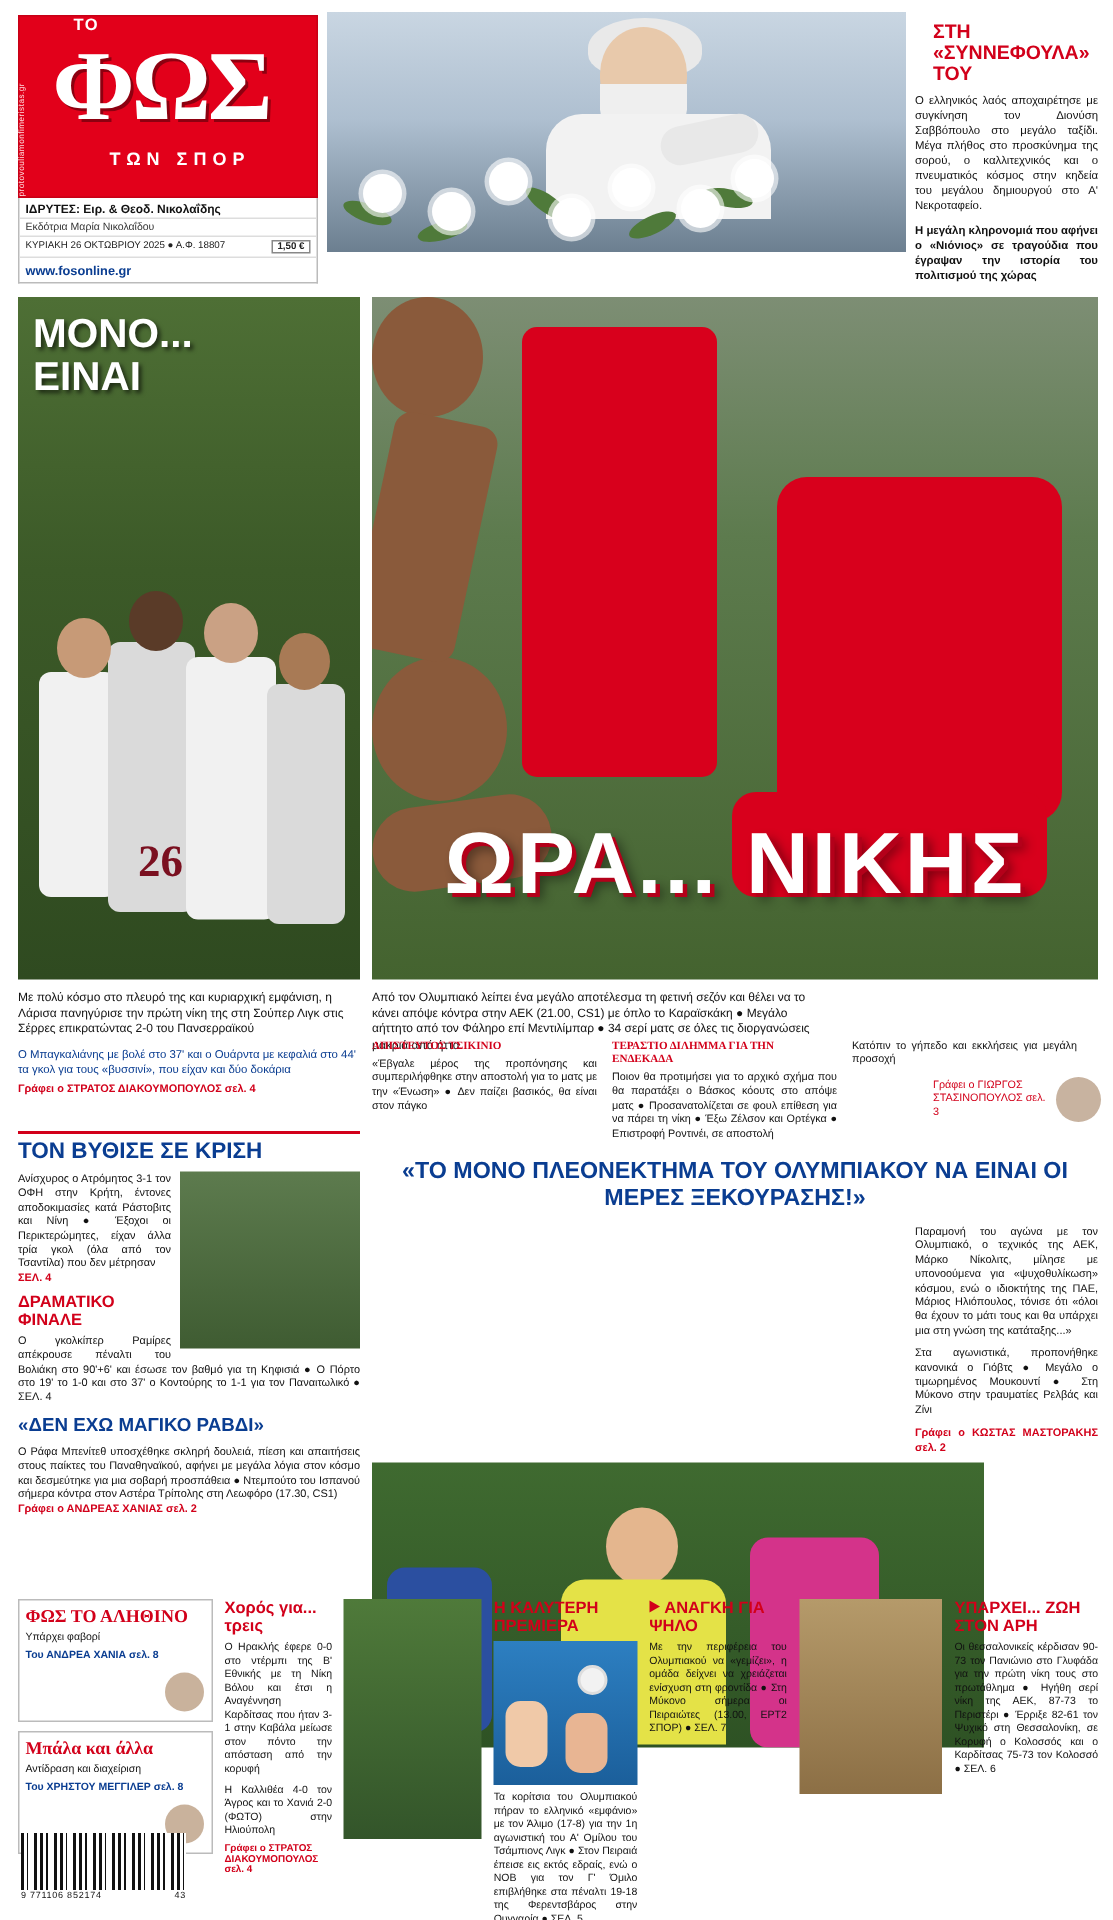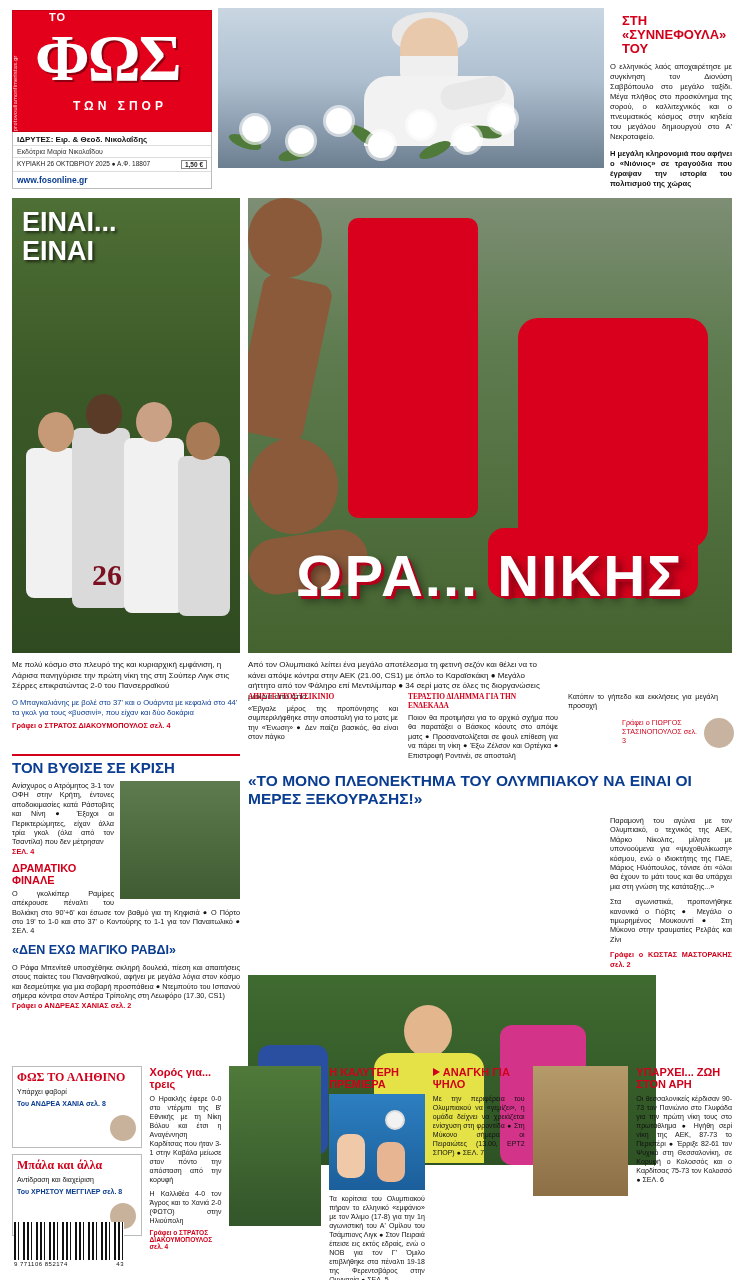--- a/index.html
+++ b/index.html
@@ -102,21 +102,21 @@
   .leftcol { position:absolute; left:12px; top:750px; width:228px; }
   .hr-red { border:0; border-top:2px solid #d2001a; margin:4px 0; }
   .h-blue { color:#0a3d91; font-size:15px; line-height:16px; font-weight:bold; margin:0 0 5px 0; }
   .h-red { color:#d2001a; font-size:11px; font-weight:bold; margin:6px 0 3px 0; }
   .body-s { font-size:7.3px; line-height:9.4px; text-align:justify; margin:0; }
   .sec-link { color:#d2001a; font-weight:bold; }
   .mid-photo { width:120px; height:118px; background:linear-gradient(180deg,#5d7b4e,#3f5c32); float:right; margin:0 0 4px 6px; }
 
   
   .aek-block { position:absolute; left:248px; top:772px; width:484px; }
-  .aek-head { color:#0a3d91; font-size:15.5px; line-height:18px; font-weight:bold; text-align:left; margin:0 0 8px 0; }
+  .aek-head { color:#0a3d91; font-size:15.5px; line-height:18px; font-weight:bold; text-align:center; margin:0 0 8px 0; }
   .aek-photo { width:408px; height:190px; background:linear-gradient(180deg,#3f6a30,#2e5224); position:relative; overflow:hidden; float:left;}
   .aek-side { float:right; width:122px; }
   .aek-side p { font-size:7.3px; line-height:9.4px; text-align:justify; margin:0 0 6px 0; }
   .coach { position:absolute; left:120px; top:30px; width:120px; height:150px; }
   .coach-head { position:absolute; left:36px; top:0; width:48px; height:52px; background:#e4b68e; border-radius:50%; }
   .coach-body { position:absolute; left:6px; top:48px; width:110px; height:110px; background:#e4e247; border-radius:16px 16px 0 0; }
 
   
   .bottom { position:absolute; left:12px; top:1066px; width:720px; display:flex; gap:8px; }
   .bcol { position:relative; }
@@ -204,21 +204,21 @@
     <div class="player jersey-w" style="left:14px; top:250px; width:52px; height:150px;"></div>
     <div class="player jersey-shadow" style="left:60px; top:230px; width:58px; height:180px;"></div>
     <div class="player jersey-w" style="left:112px; top:240px; width:60px; height:175px;"></div>
     <div class="player jersey-shadow" style="left:166px; top:258px; width:52px; height:160px;"></div>
     <div class="player" style="left:26px; top:214px; width:36px; height:40px; background:#c79a77; border-radius:50%;"></div>
     <div class="player" style="left:74px; top:196px; width:36px; height:40px; background:#5a3b28; border-radius:50%;"></div>
     <div class="player" style="left:124px; top:204px; width:36px; height:40px; background:#caa184; border-radius:50%;"></div>
     <div class="player" style="left:174px; top:224px; width:34px; height:38px; background:#a87a55; border-radius:50%;"></div>
     <div class="num26">26</div>
     <div class="lp-title">
-      <span>ΕΙΝΑΙ...</span><br>
+      <span>ΜΟΝΟ...</span><br>
       <span>ΕΙΝΑΙ</span>
     </div>
   </div>
 
   <div class="center-photo">
     <div class="oly-player" style="left:100px; top:20px; width:130px; height:300px;"></div>
     <div class="skin" style="left:128px; top:-8px; width:74px; height:80px; border-radius:50%;"></div>
     <div class="skin" style="left:60px; top:140px; width:70px; height:160px; transform:rotate(12deg);"></div>
     <div class="oly-player" style="left:270px; top:120px; width:190px; height:230px; border-radius:20px;"></div>
     <div class="skin" style="left:320px; top:80px; width:90px; height:96px; border-radius:50%;"></div>

